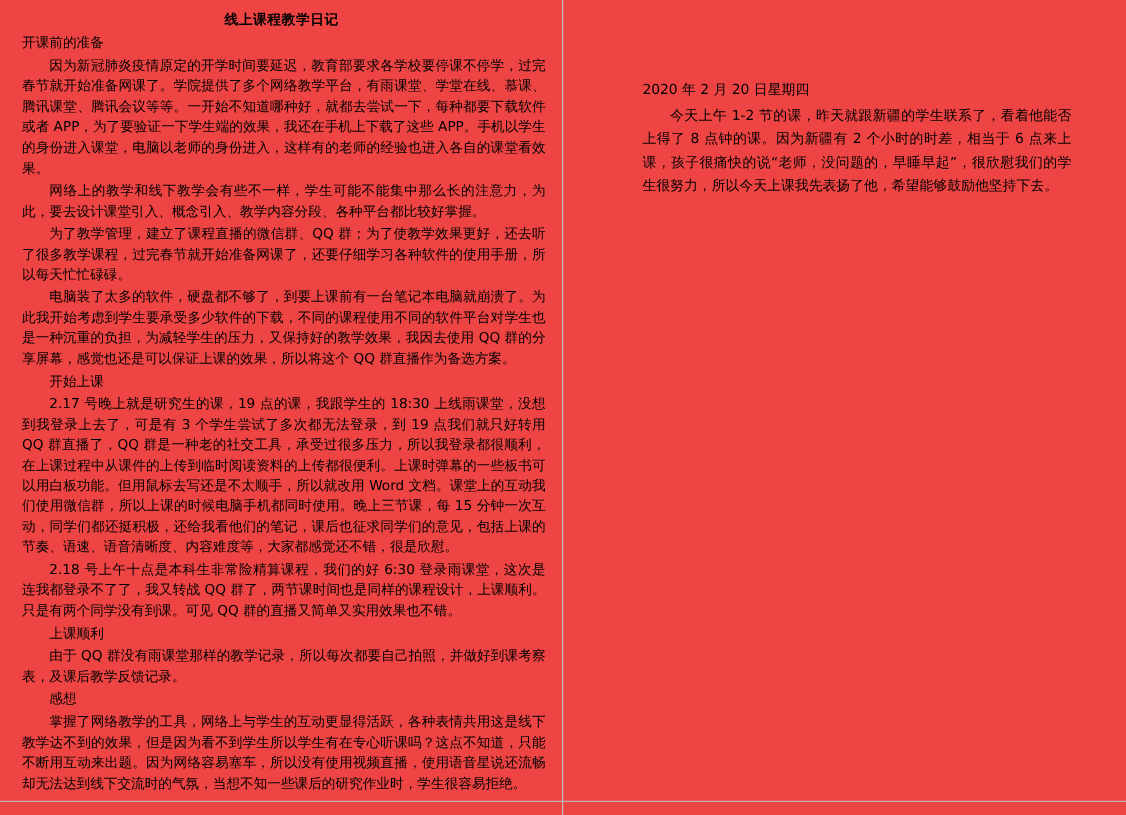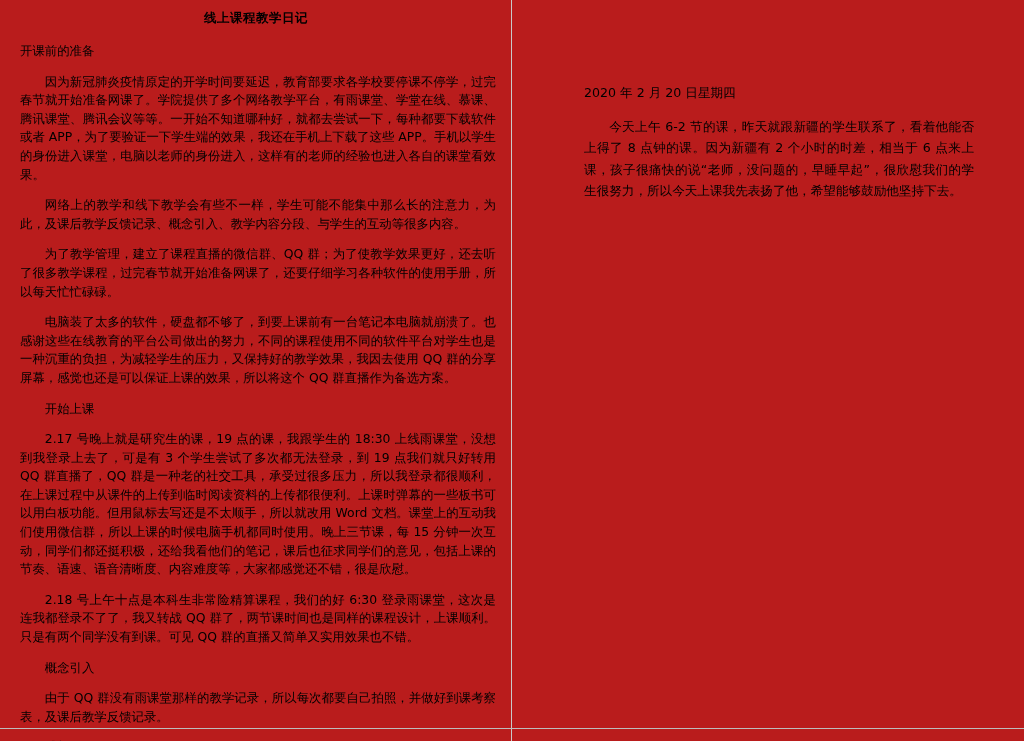--- a/index.html
+++ b/index.html
@@ -14,21 +14,21 @@
     color: #000000;
     overflow: hidden;
     position: relative;
   }
   .page {
     position: absolute;
     left: 0;
     top: 0;
     width: 1024px;
     height: 741px;
-    background: #b91c1c;
+    background: #ef4444;
   }
   .col-left {
     position: absolute;
     left: 0px;
     top: 0px;
     width: 512px;
     height: 741px;
     border-right: 1px solid #c9c9c9;
     box-sizing: border-box;
   }
@@ -56,21 +56,21 @@
     top: 30px;
     width: 476px;
   }
   .right-body {
     position: absolute;
     left: 72px;
     top: 70px;
     width: 390px;
   }
   p.para {
-    margin: 12px 0 2px 0;
+    margin: 0 0 2px 0;
     font-size: 12.4px;
     line-height: 18.6px;
     text-align: justify;
     text-justify: inter-ideograph;
     text-indent: 2em;
   }
   p.para.noindent {
     text-indent: 0;
   }
   p.para.head {
@@ -92,36 +92,36 @@
 </head>
 <body>
 
 <div class="page">
 
   <div class="col-left">
     <div class="doc-title">线上课程教学日记</div>
     <div class="left-body">
       <p class="para noindent">开课前的准备</p>
       <p class="para">因为新冠肺炎疫情原定的开学时间要延迟，教育部要求各学校要停课不停学，过完春节就开始准备网课了。学院提供了多个网络教学平台，有雨课堂、学堂在线、慕课、腾讯课堂、腾讯会议等等。一开始不知道哪种好，就都去尝试一下，每种都要下载软件或者 APP，为了要验证一下学生端的效果，我还在手机上下载了这些 APP。手机以学生的身份进入课堂，电脑以老师的身份进入，这样有的老师的经验也进入各自的课堂看效果。</p>
-      <p class="para">网络上的教学和线下教学会有些不一样，学生可能不能集中那么长的注意力，为此，及课后教学反馈记录、概念引入、教学内容分段、与学生的互动等很多内容。</p>
+      <p class="para">网络上的教学和线下教学会有些不一样，学生可能不能集中那么长的注意力，为此，要去设计课堂引入、概念引入、教学内容分段、各种平台都比较好掌握。</p>
       <p class="para">为了教学管理，建立了课程直播的微信群、QQ 群；为了使教学效果更好，还去听了很多教学课程，过完春节就开始准备网课了，还要仔细学习各种软件的使用手册，所以每天忙忙碌碌。</p>
-      <p class="para">电脑装了太多的软件，硬盘都不够了，到要上课前有一台笔记本电脑就崩溃了。也感谢这些在线教育的平台公司做出的努力，不同的课程使用不同的软件平台对学生也是一种沉重的负担，为减轻学生的压力，又保持好的教学效果，我因去使用 QQ 群的分享屏幕，感觉也还是可以保证上课的效果，所以将这个 QQ 群直播作为备选方案。</p>
+      <p class="para">电脑装了太多的软件，硬盘都不够了，到要上课前有一台笔记本电脑就崩溃了。为此我开始考虑到学生要承受多少软件的下载，不同的课程使用不同的软件平台对学生也是一种沉重的负担，为减轻学生的压力，又保持好的教学效果，我因去使用 QQ 群的分享屏幕，感觉也还是可以保证上课的效果，所以将这个 QQ 群直播作为备选方案。</p>
       <p class="para head">开始上课</p>
       <p class="para">2.17 号晚上就是研究生的课，19 点的课，我跟学生的 18:30 上线雨课堂，没想到我登录上去了，可是有 3 个学生尝试了多次都无法登录，到 19 点我们就只好转用 QQ 群直播了，QQ 群是一种老的社交工具，承受过很多压力，所以我登录都很顺利，在上课过程中从课件的上传到临时阅读资料的上传都很便利。上课时弹幕的一些板书可以用白板功能。但用鼠标去写还是不太顺手，所以就改用 Word 文档。课堂上的互动我们使用微信群，所以上课的时候电脑手机都同时使用。晚上三节课，每 15 分钟一次互动，同学们都还挺积极，还给我看他们的笔记，课后也征求同学们的意见，包括上课的节奏、语速、语音清晰度、内容难度等，大家都感觉还不错，很是欣慰。</p>
       <p class="para">2.18 号上午十点是本科生非常险精算课程，我们的好 6:30 登录雨课堂，这次是连我都登录不了了，我又转战 QQ 群了，两节课时间也是同样的课程设计，上课顺利。只是有两个同学没有到课。可见 QQ 群的直播又简单又实用效果也不错。</p>
-      <p class="para head">概念引入</p>
+      <p class="para head">上课顺利</p>
       <p class="para">由于 QQ 群没有雨课堂那样的教学记录，所以每次都要自己拍照，并做好到课考察表，及课后教学反馈记录。</p>
       <p class="para head">感想</p>
       <p class="para">掌握了网络教学的工具，网络上与学生的互动更显得活跃，各种表情共用这是线下教学达不到的效果，但是因为看不到学生所以学生有在专心听课吗？这点不知道，只能不断用互动来出题。因为网络容易塞车，所以没有使用视频直播，使用语音星说还流畅却无法达到线下交流时的气氛，当想不知一些课后的研究作业时，学生很容易拒绝。</p>
 
     </div>
   </div>
 
   <div class="col-right">
     <div class="right-body">
       <p class="para noindent">2020 年 2 月 20 日星期四</p>
-      <p class="para">今天上午 6-2 节的课，昨天就跟新疆的学生联系了，看着他能否上得了 8 点钟的课。因为新疆有 2 个小时的时差，相当于 6 点来上课，孩子很痛快的说“老师，没问题的，早睡早起”，很欣慰我们的学生很努力，所以今天上课我先表扬了他，希望能够鼓励他坚持下去。</p>
+      <p class="para">今天上午 1-2 节的课，昨天就跟新疆的学生联系了，看着他能否上得了 8 点钟的课。因为新疆有 2 个小时的时差，相当于 6 点来上课，孩子很痛快的说“老师，没问题的，早睡早起”，很欣慰我们的学生很努力，所以今天上课我先表扬了他，希望能够鼓励他坚持下去。</p>
     </div>
   </div>
 
   <div class="footer-rule"></div>
 
 </div>
 
 </body></html>

